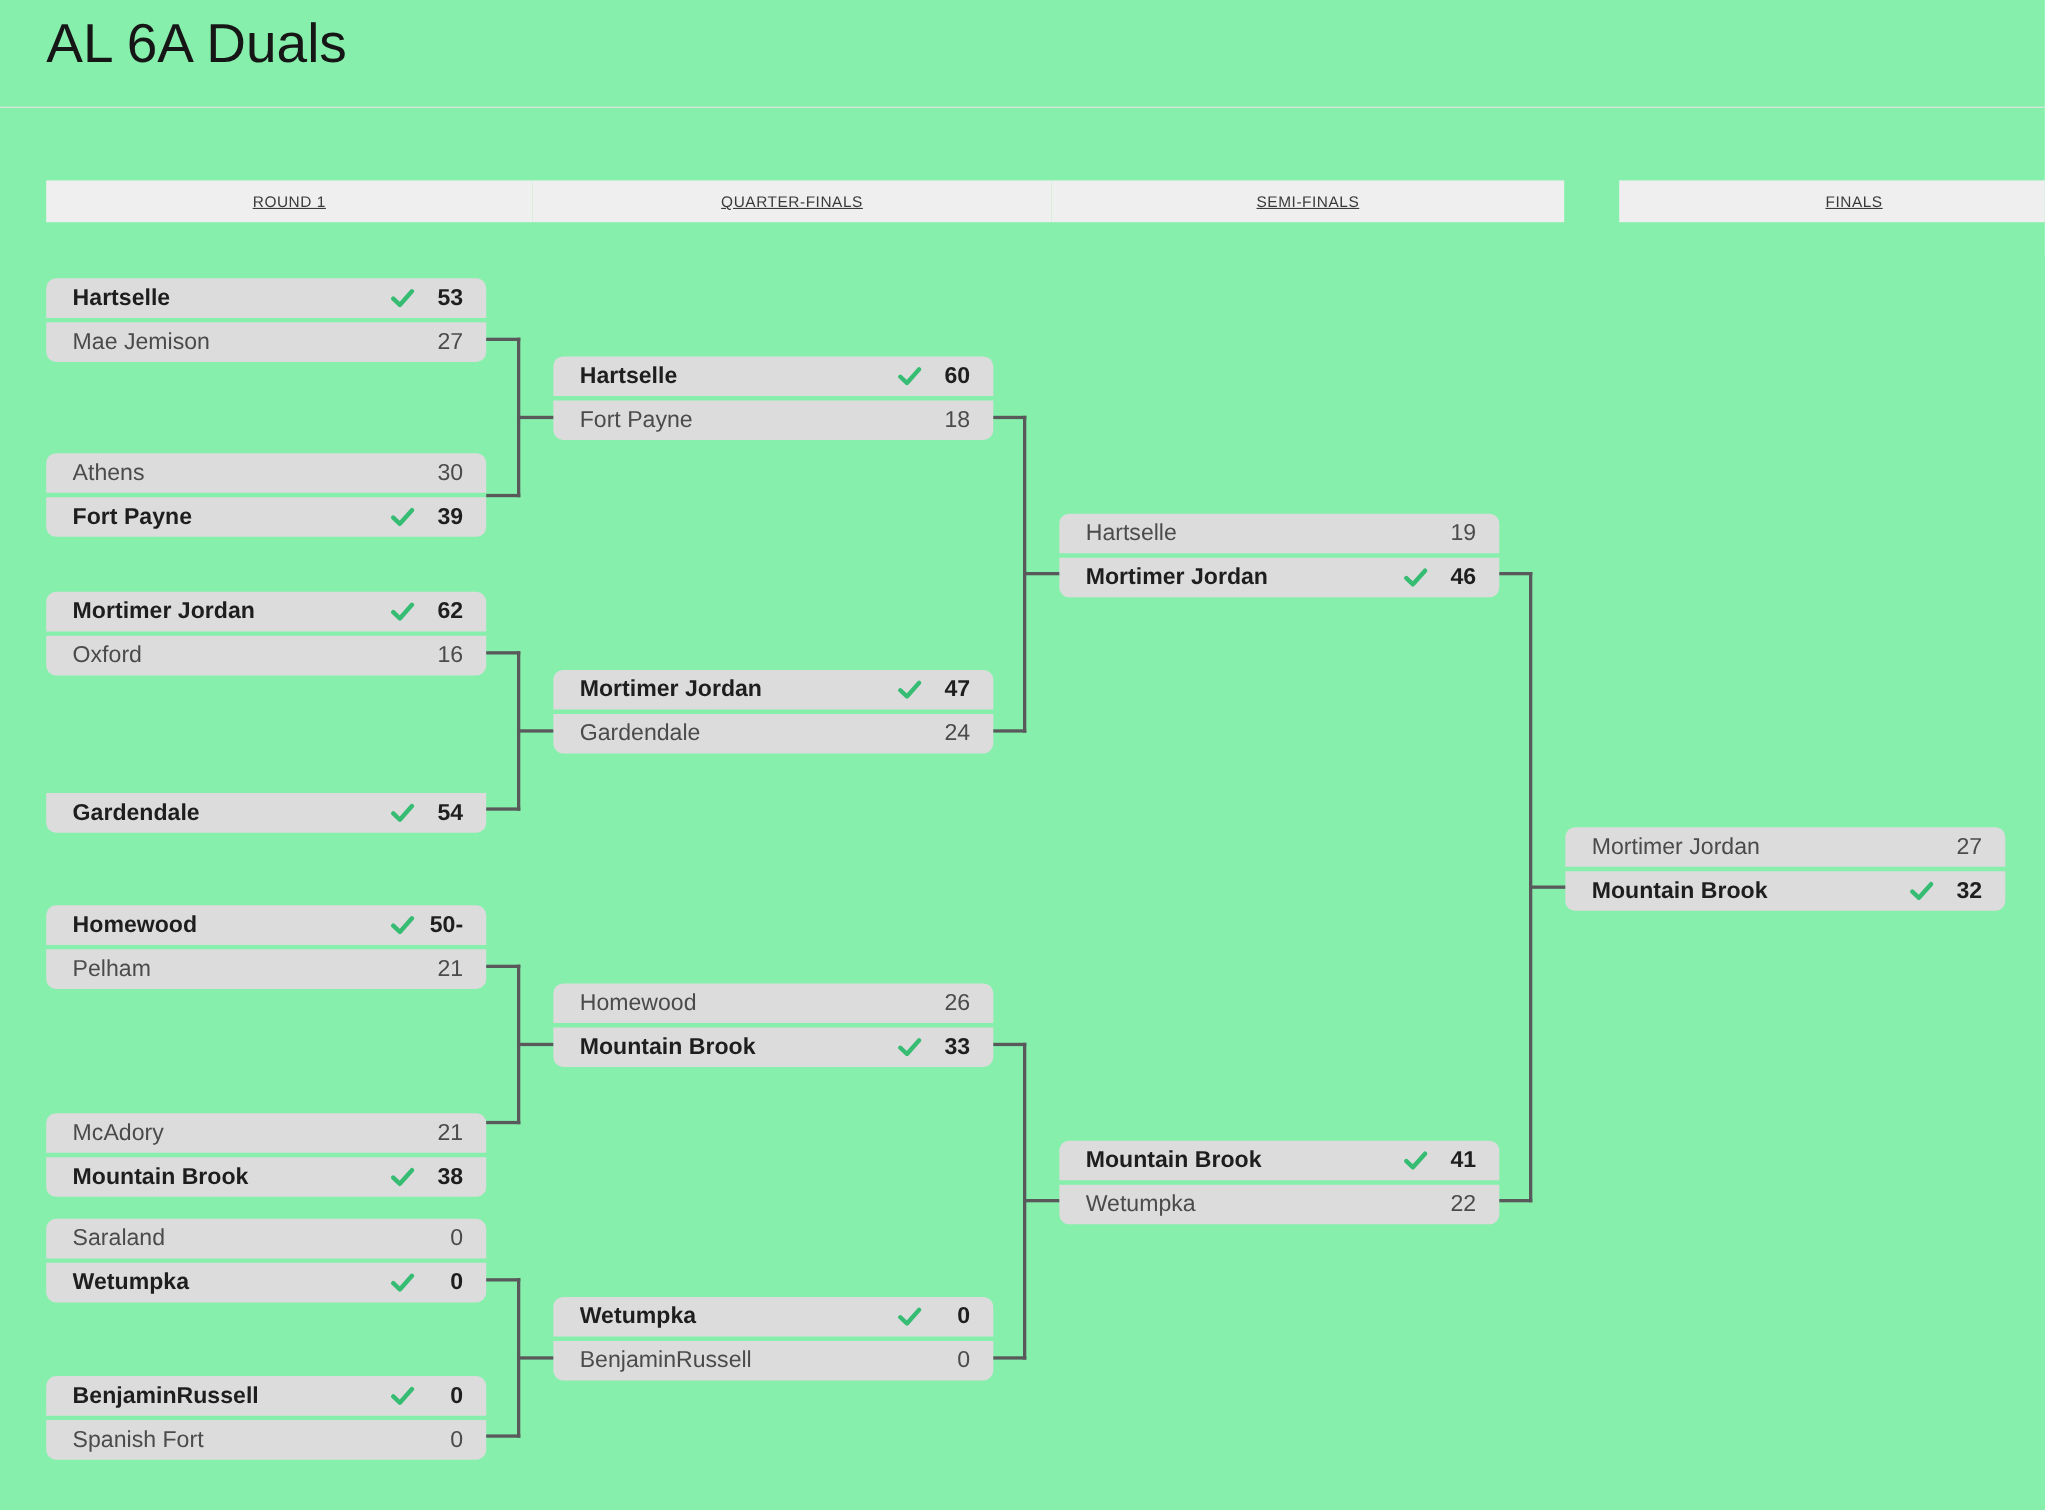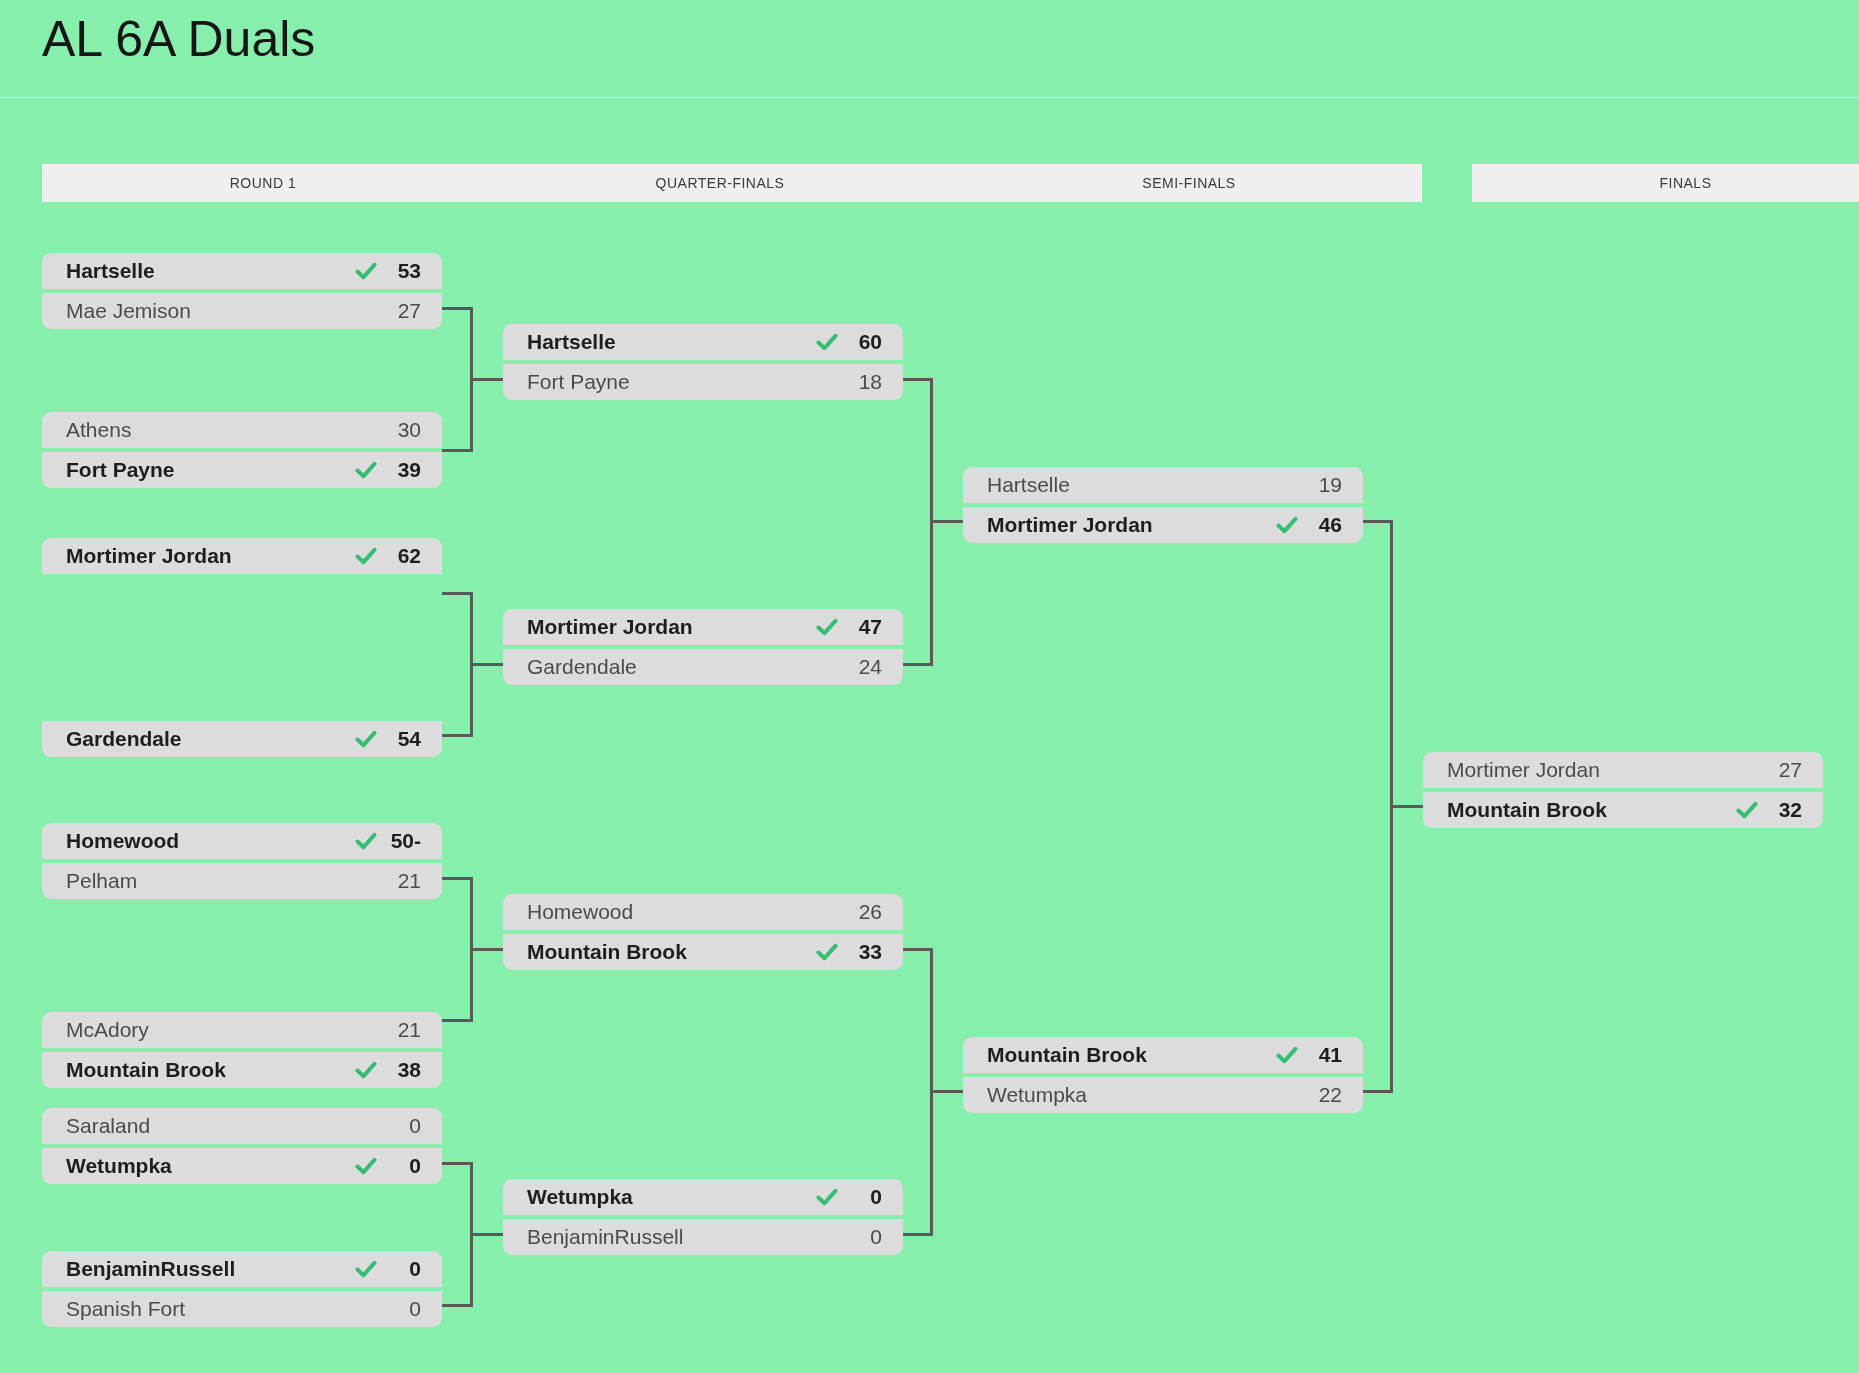--- a/index.html
+++ b/index.html
@@ -11,21 +11,21 @@
     position:absolute;left:42px;top:8px;margin:0;
     font-size:50px;font-weight:300;color:#161616;line-height:1.25;
     font-family:"Liberation Sans", sans-serif;
   }
   .title-divider{
     position:absolute;left:0;top:97px;width:1859px;height:1px;background:#e4e4e4;
   }
   .round-header{
     position:absolute;top:164px;height:38px;background:#efefef;
     display:flex;align-items:center;justify-content:center;
-    font-size:14px;color:#3a3a3a;letter-spacing:.5px;font-weight:400;
+    font-size:14px;color:#3a3a3a;letter-spacing:.5px;font-weight:400;text-decoration:underline;
   }
   .match{position:absolute;width:400px;height:110px;}
   .team-row{
     position:absolute;left:0;width:100%;height:36px;background:#dcdcdc;
     display:flex;align-items:center;box-sizing:border-box;padding:0 21px 0 24px;
     font-size:21px;color:#4b4b4b;font-weight:400;
   }
   .team-row.top{top:0;border-radius:9px 9px 0 0;}
   .team-row.bottom{top:40px;border-radius:0 0 9px 9px;}
   .team-row.winner{color:#1e1e1e;font-weight:700;}
@@ -77,20 +77,24 @@
       </div>
       <div class="match" style="left: 42px; top: 538px;">
         <div class="team-row top winner">
           <span class="team-name">Mortimer Jordan</span>
           <span class="check">
             <svg width="22" height="18" viewBox="0 0 22 18">
               <path d="M2.5 9.5 L8.5 15.2 L19.5 2.8" fill="none" stroke="#36bd73" stroke-width="4" stroke-linecap="round" stroke-linejoin="round"></path>
             </svg>
           </span>
           <span class="team-score">62</span>
+        </div>
+        <div class="team-row bottom">
+          <span class="team-name">Oxford</span>
+          <span class="team-score">16</span>
         </div>
       </div>
       <div class="match" style="left: 42px; top: 680.5px;">
         <div class="team-row bottom winner">
           <span class="team-name">Gardendale</span>
           <span class="check">
             <svg width="22" height="18" viewBox="0 0 22 18">
               <path d="M2.5 9.5 L8.5 15.2 L19.5 2.8" fill="none" stroke="#36bd73" stroke-width="4" stroke-linecap="round" stroke-linejoin="round"></path>
             </svg>
           </span>

